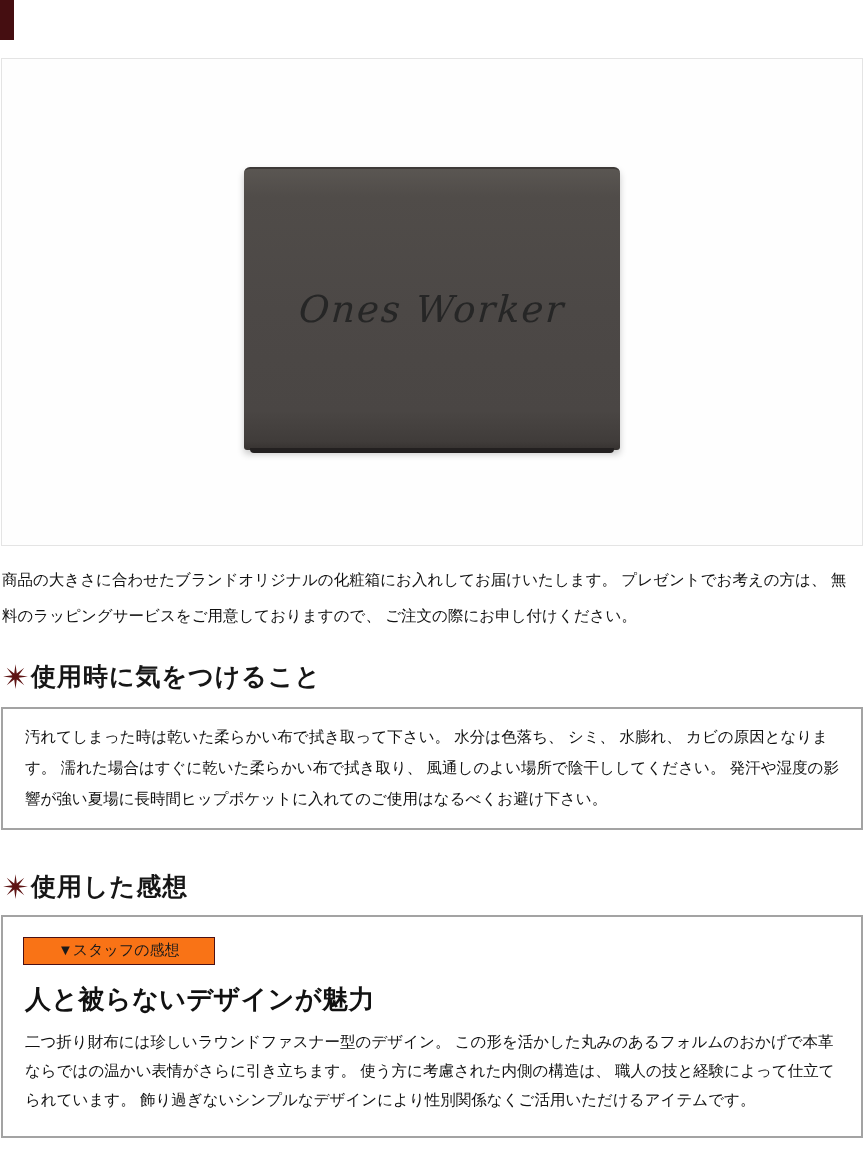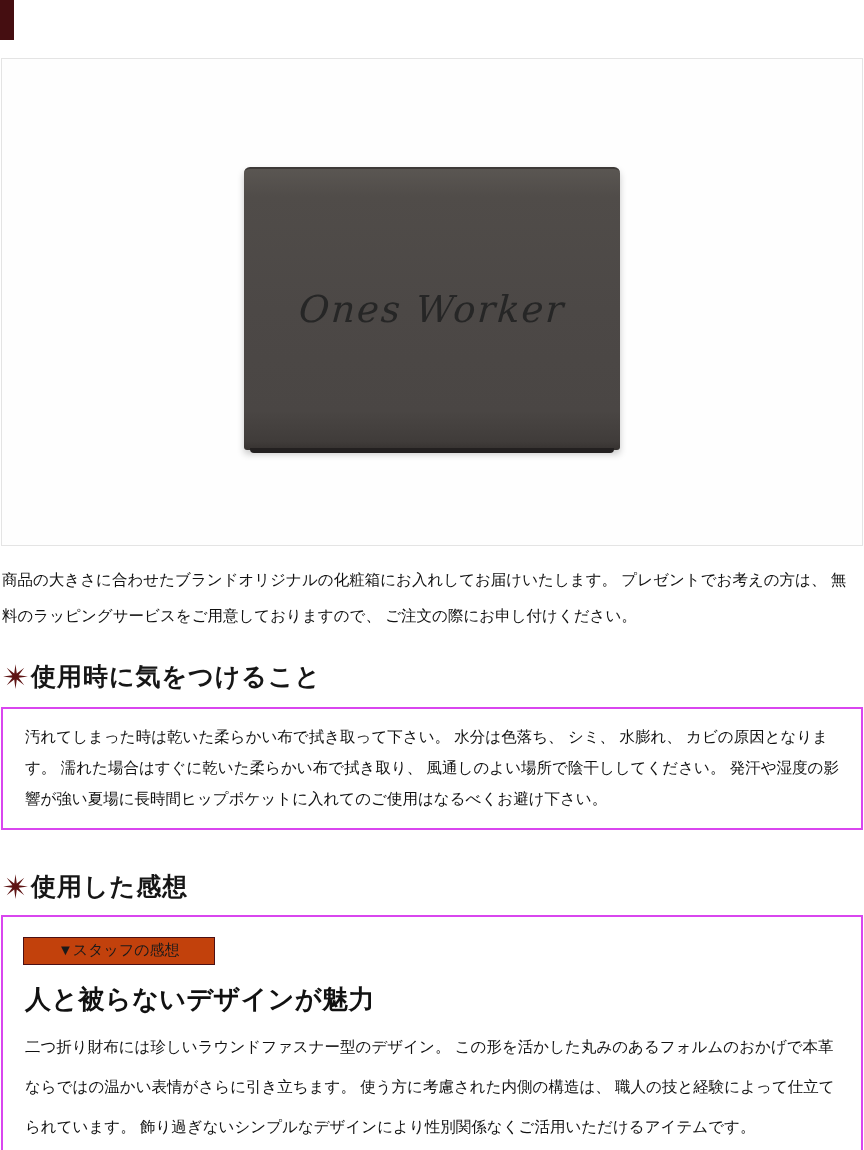--- a/index.html
+++ b/index.html
@@ -102,53 +102,53 @@
     font-family: "Liberation Serif", "DejaVu Serif", serif;
     font-size: 25px;
     font-weight: bold;
     color: #161616;
     letter-spacing: 1px;
   }
 
   
   .maroon-box {
     margin: 14px 1px 0 1px;
-    border: 2px solid #d946ef;
+    border: 2px solid #a3a3a3;
     background: #ffffff;
   }
   .care-box {
     padding: 12px 22px 14px 22px;
     font-size: 15.5px;
     line-height: 31px;
     color: #111111;
   }
   .review-box {
     margin-top: 12px;
     padding: 20px 22px 22px 20px;
   }
   .staff-label {
     display: inline-block;
     border: 1px solid #4a1015;
     padding: 3px 34px 4px 34px;
     font-family: "Liberation Serif", "DejaVu Serif", serif;
     font-size: 15px;
     color: #1a1a1a;
-    background: #c2410c;
+    background: #f97316;
   }
   .review-title {
     margin: 17px 0 0 2px;
     font-size: 26px;
     font-weight: bold;
     color: #111111;
     letter-spacing: 0.5px;
   }
   .review-body {
     margin: 10px 4px 0 2px;
     font-size: 15.5px;
-    line-height: 40px;
+    line-height: 29px;
     color: #111111;
   }
 </style>
 </head>
 <body>
 
 <div class="title-row">
   <div class="title-accent"></div>
 </div>
 

